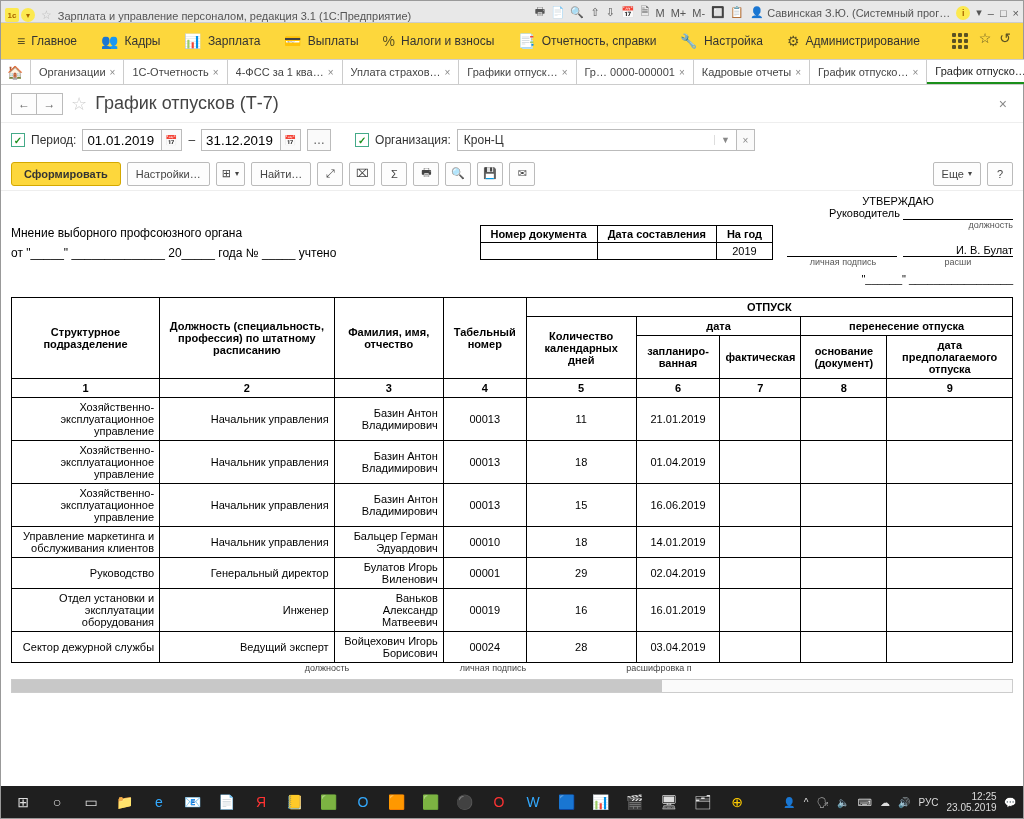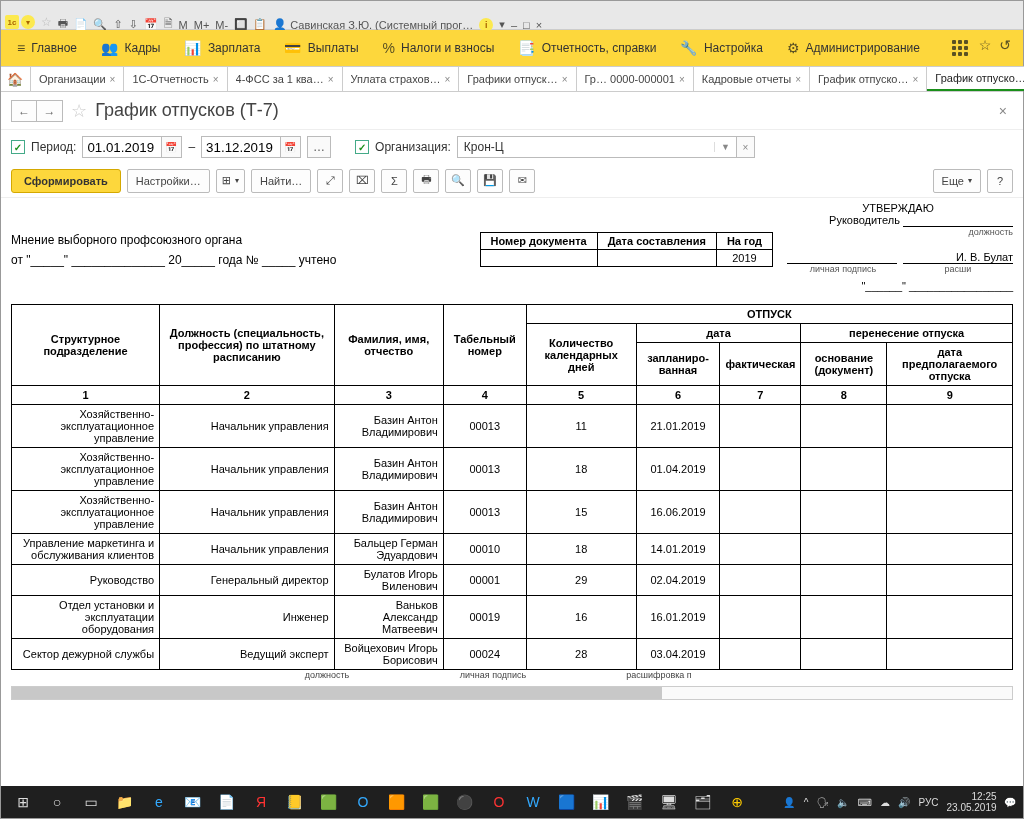--- a/index.html
+++ b/index.html
@@ -1,19 +1,19 @@
 <!DOCTYPE html>
 <html><head>
 <meta charset="utf-8">
 <style>
 html,body{margin:0;padding:0;font-family:"Segoe UI",Arial,sans-serif;font-size:11px;background:#f0f0f0;overflow:hidden}
 *{box-sizing:border-box}
 .win{width:1024px;height:819px;display:flex;flex-direction:column;background:#fff;border:1px solid #999}
 
-.titlebar{height:22px;background:#e8e8e8;display:flex;align-items:flex-start;padding:14px 4px;font-size:11px;color:#555;border-bottom:1px solid #ccc}
+.titlebar{height:22px;background:#e8e8e8;display:flex;align-items:flex-end;padding:0 4px;font-size:11px;color:#555;border-bottom:1px solid #ccc}
 .tb-ico{width:14px;height:14px;border-radius:2px;background:#fce94f;margin-right:2px;display:inline-flex;align-items:center;justify-content:center;font-size:8px;font-weight:bold;color:#a60}
 .tb-down{width:14px;height:14px;background:#fce94f;border-radius:50%;margin-right:6px;display:flex;align-items:center;justify-content:center;font-size:8px;color:#a60}
 .tb-star{color:#bbb;margin-right:6px;font-size:12px}
 .tb-title{flex:1}
 .tb-tools{display:flex;gap:6px;align-items:center}
 .tb-tool{font-size:11px;color:#555;cursor:pointer}
 .tb-user{color:#555;font-size:11px;display:flex;align-items:center;gap:3px}
 .tb-info{width:14px;height:14px;border-radius:50%;background:#fce94f;color:#a60;display:flex;align-items:center;justify-content:center;font-weight:bold;font-size:9px}
 
 .menubar{height:36px;background:#fdd73c;display:flex;align-items:center;padding:0 6px;gap:4px}
@@ -81,20 +81,21 @@
 </style>
 </head>
 <body>
 
 <div class="win">
 
   <div class="titlebar">
     <span class="tb-ico">1c</span>
     <span class="tb-down">▾</span>
     <span class="tb-star">☆</span>
+    <span class="tb-title">Зарплата и управление персоналом, редакция 3.1  (1С:Предприятие)</span>
     <span class="tb-tools">
       <span class="tb-tool">🖶</span>
       <span class="tb-tool">📄</span>
       <span class="tb-tool">🔍</span>
       <span class="tb-tool">⇧</span>
       <span class="tb-tool">⇩</span>
       <span class="tb-tool">📅</span>
       <span class="tb-tool">🗎</span>
       <span class="tb-tool">M</span>
       <span class="tb-tool">M+</span>

